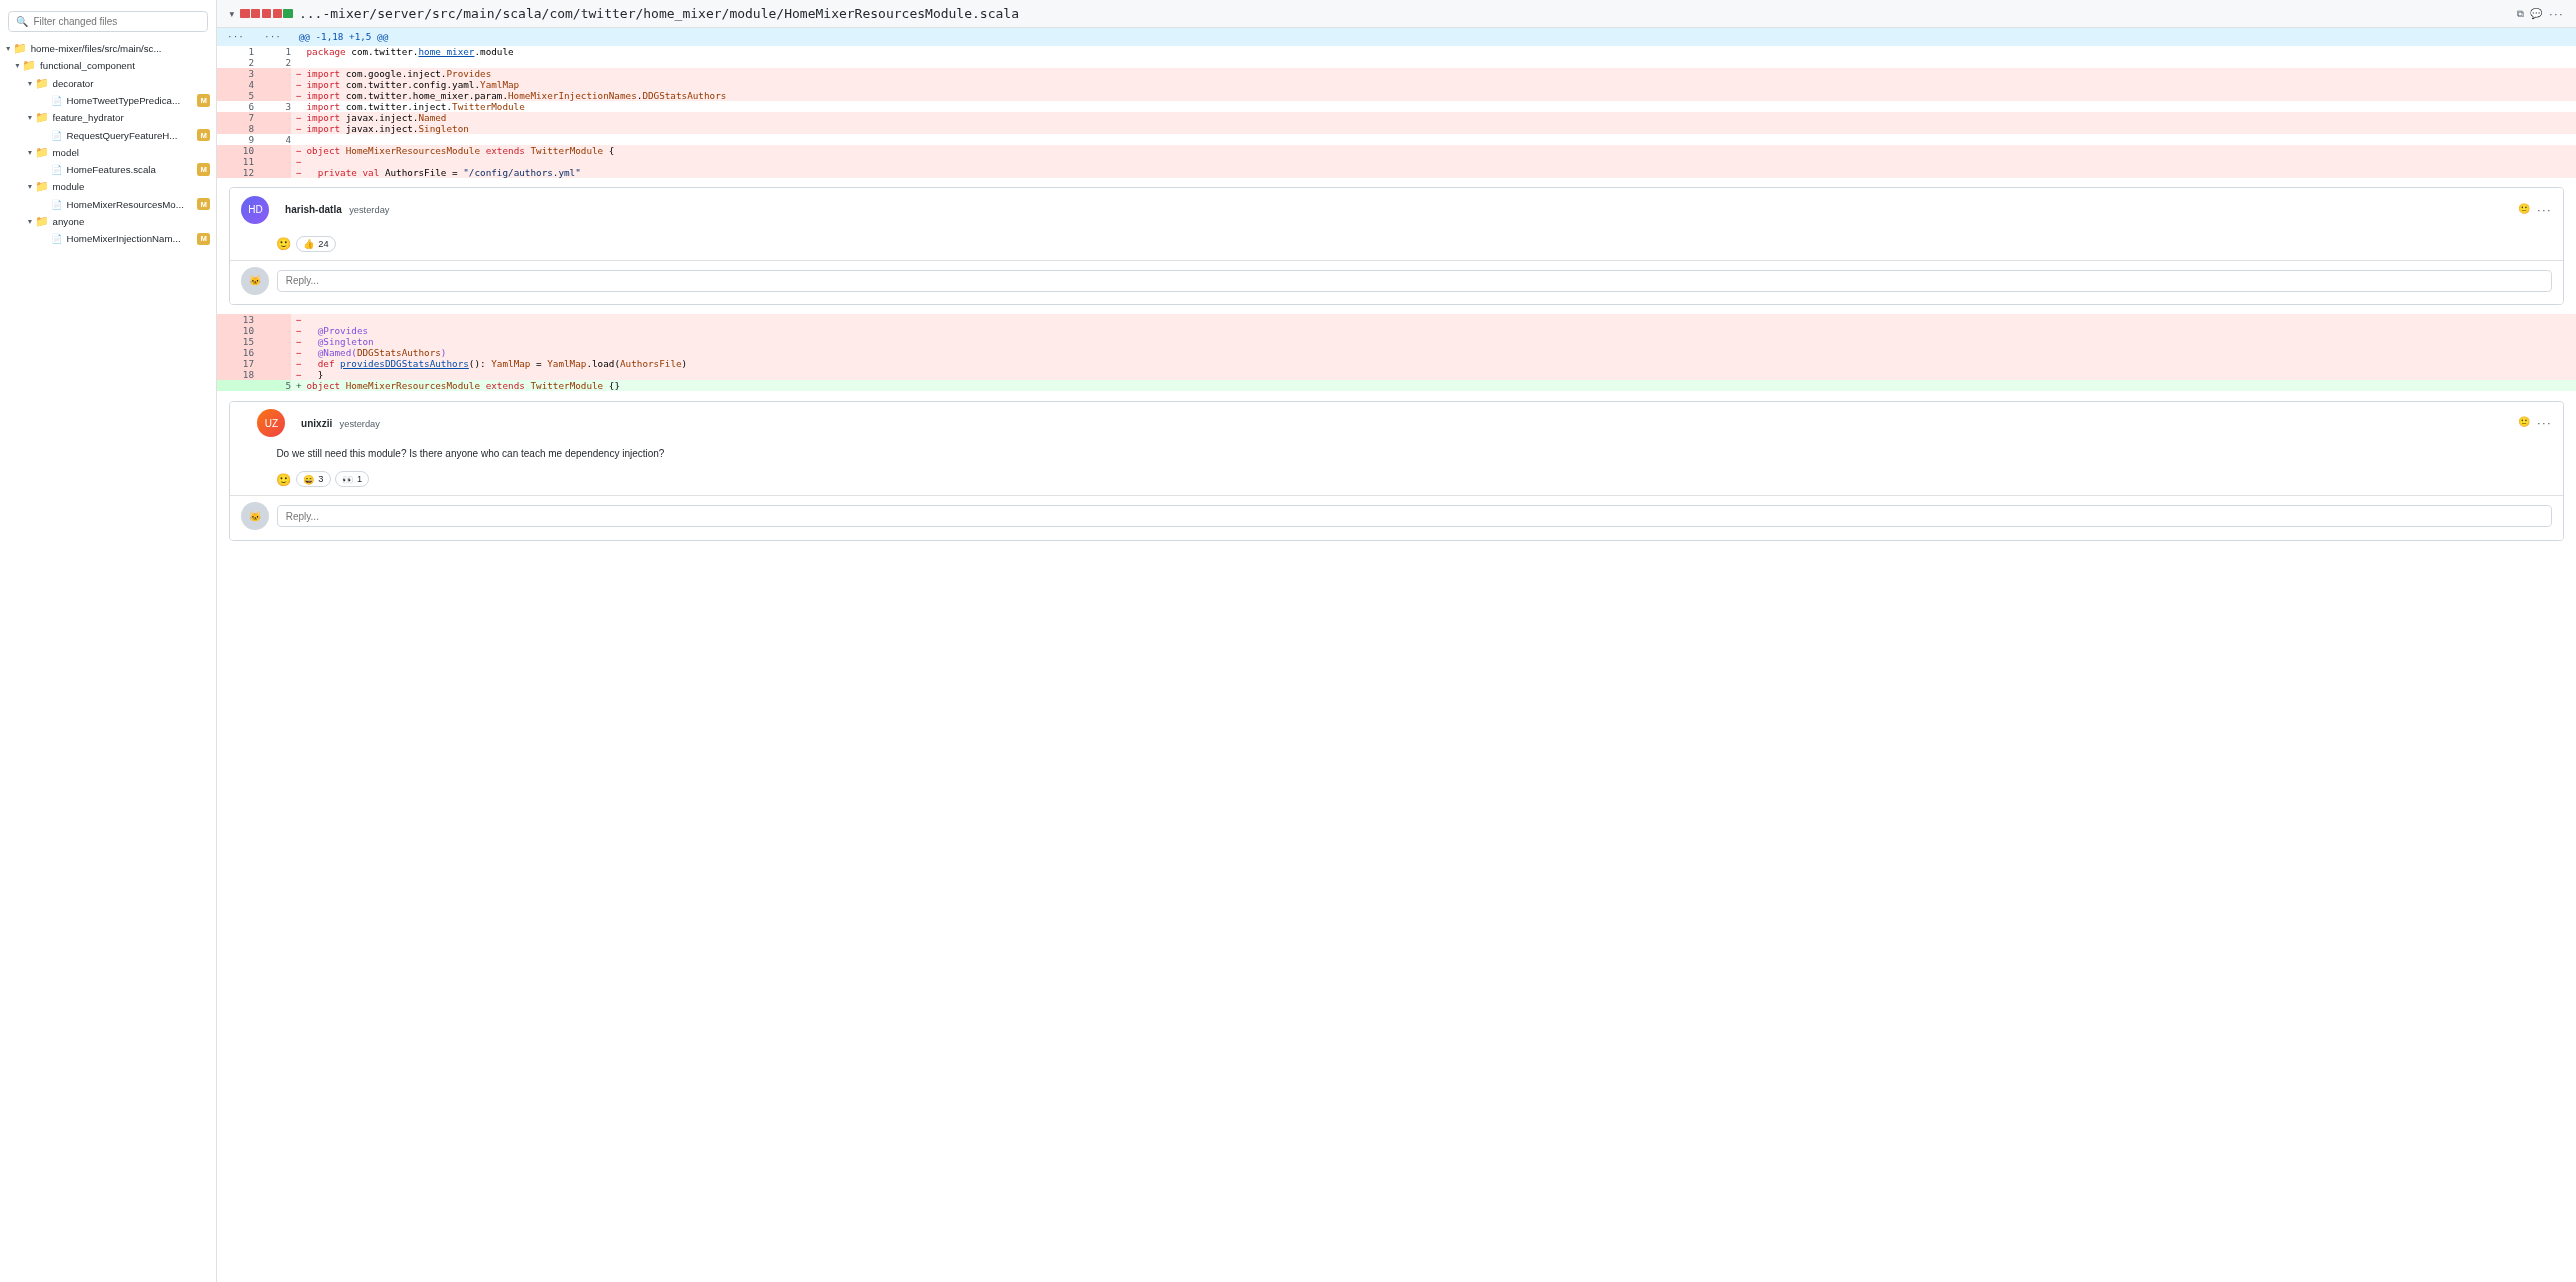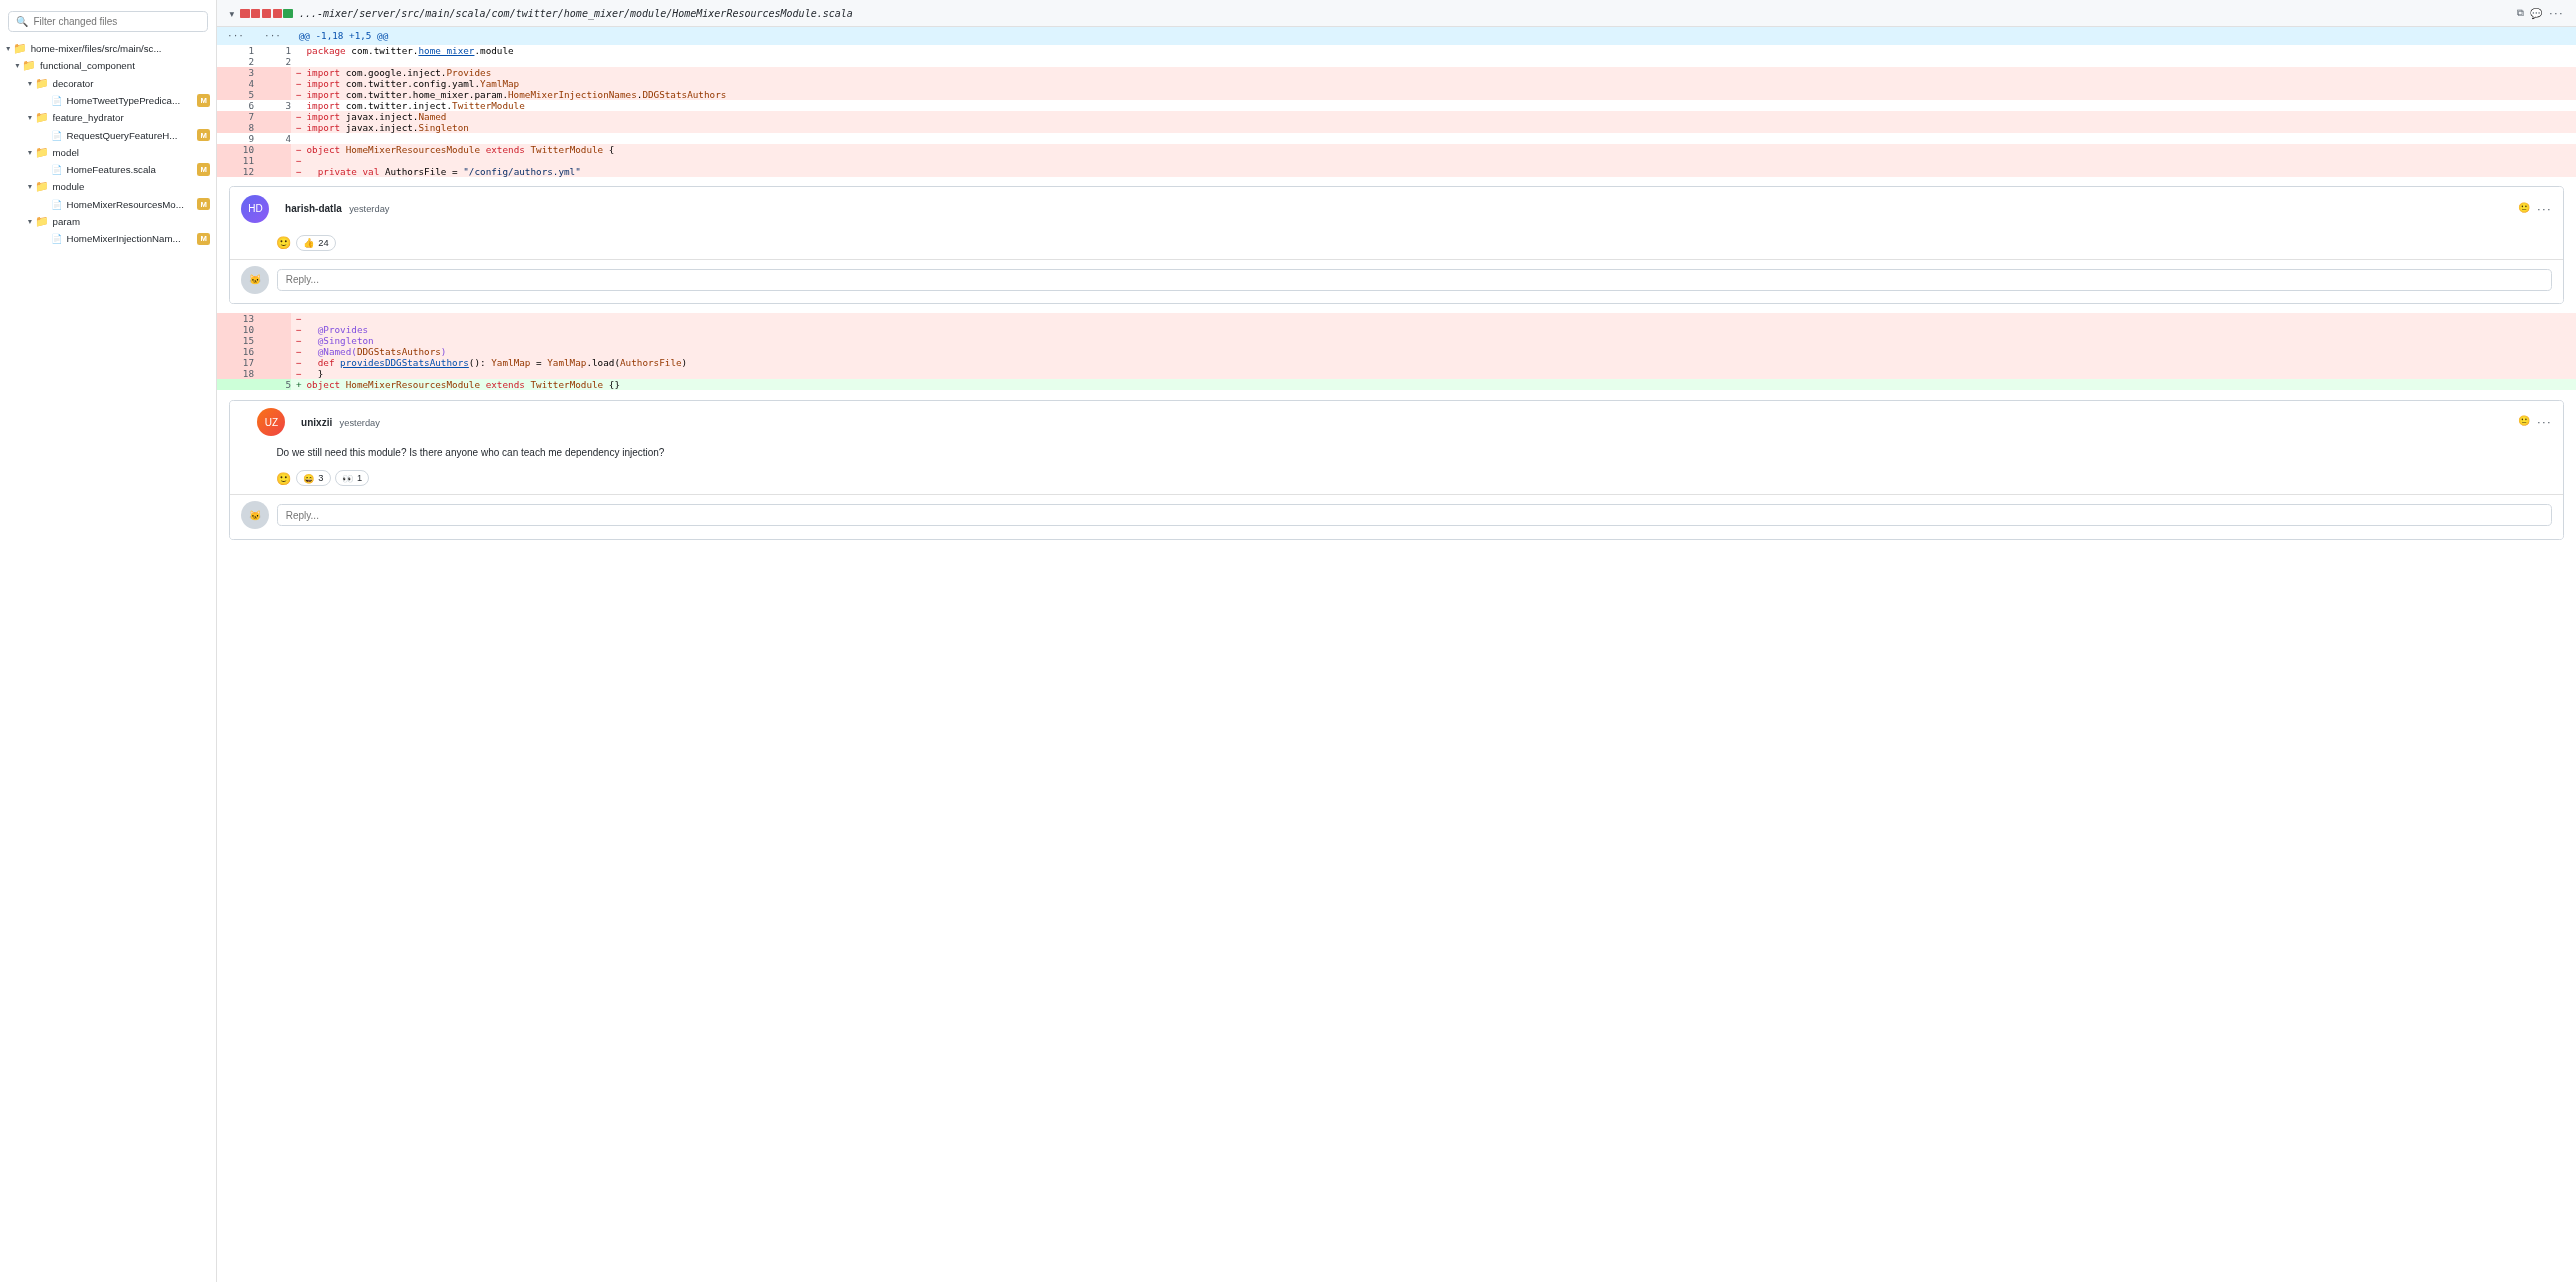--- a/index.html
+++ b/index.html
@@ -77,21 +77,21 @@
       z-index: 10;
       gap: 6.2px;
     }
     .file-header .expand-btn { color: #57606a; cursor: pointer; font-size: 9.3px; }
     .file-count {
       display: flex;
       gap: 1.5px;
     }
     .count-box { width: 9.3px; height: 9.3px; background: #e05252; border-radius: 0.8px; }
     .count-box.green { background: #2ea44f; }
-    .file-path { font-size: 10px; color: #24292f; font-family: 'SFMono-Regular', Consolas, monospace; flex: 1; font-style: italic; }
+    .file-path { font-size: 13px; color: #24292f; font-family: 'SFMono-Regular', Consolas, monospace; flex: 1; }
     .file-actions { display: flex; gap: 6.2px; align-items: center; color: #57606a; cursor: pointer; }
 
     
     .diff-table { width: 100%; border-collapse: collapse; font-family: 'SFMono-Regular', Consolas, monospace; font-size: 9.3px; }
     .diff-table td { padding: 0; vertical-align: top; }
 
     .diff-hunk-header { background: #ddf4ff; color: #57606a; }
     .diff-hunk-header td { padding: 3.1px 7.7px; font-size: 9.3px; }
     .diff-hunk-header .hunk-ellipsis { color: #57606a; width: 31px; text-align: center; }
     .diff-hunk-header .hunk-text { color: #0550ae; }
@@ -231,21 +231,21 @@
       </div>
       <div class="tree-item indent-3">
         <span style="width:11px;display:inline-block"></span>
         <span class="file-icon">📄</span>
         <span class="label">HomeMixerResourcesMo...</span>
         <span class="badge">M</span>
       </div>
       <div class="tree-item indent-2">
         <span class="chevron">▾</span>
         <span class="folder-icon">📁</span>
-        <span class="label">param</span>
+        <span class="label">anyone</span>
       </div>
       <div class="tree-item indent-3">
         <span style="width:11px;display:inline-block"></span>
         <span class="file-icon">📄</span>
         <span class="label">HomeMixerInjectionNam...</span>
         <span class="badge">M</span>
       </div>
     </div>
 </div>
 

